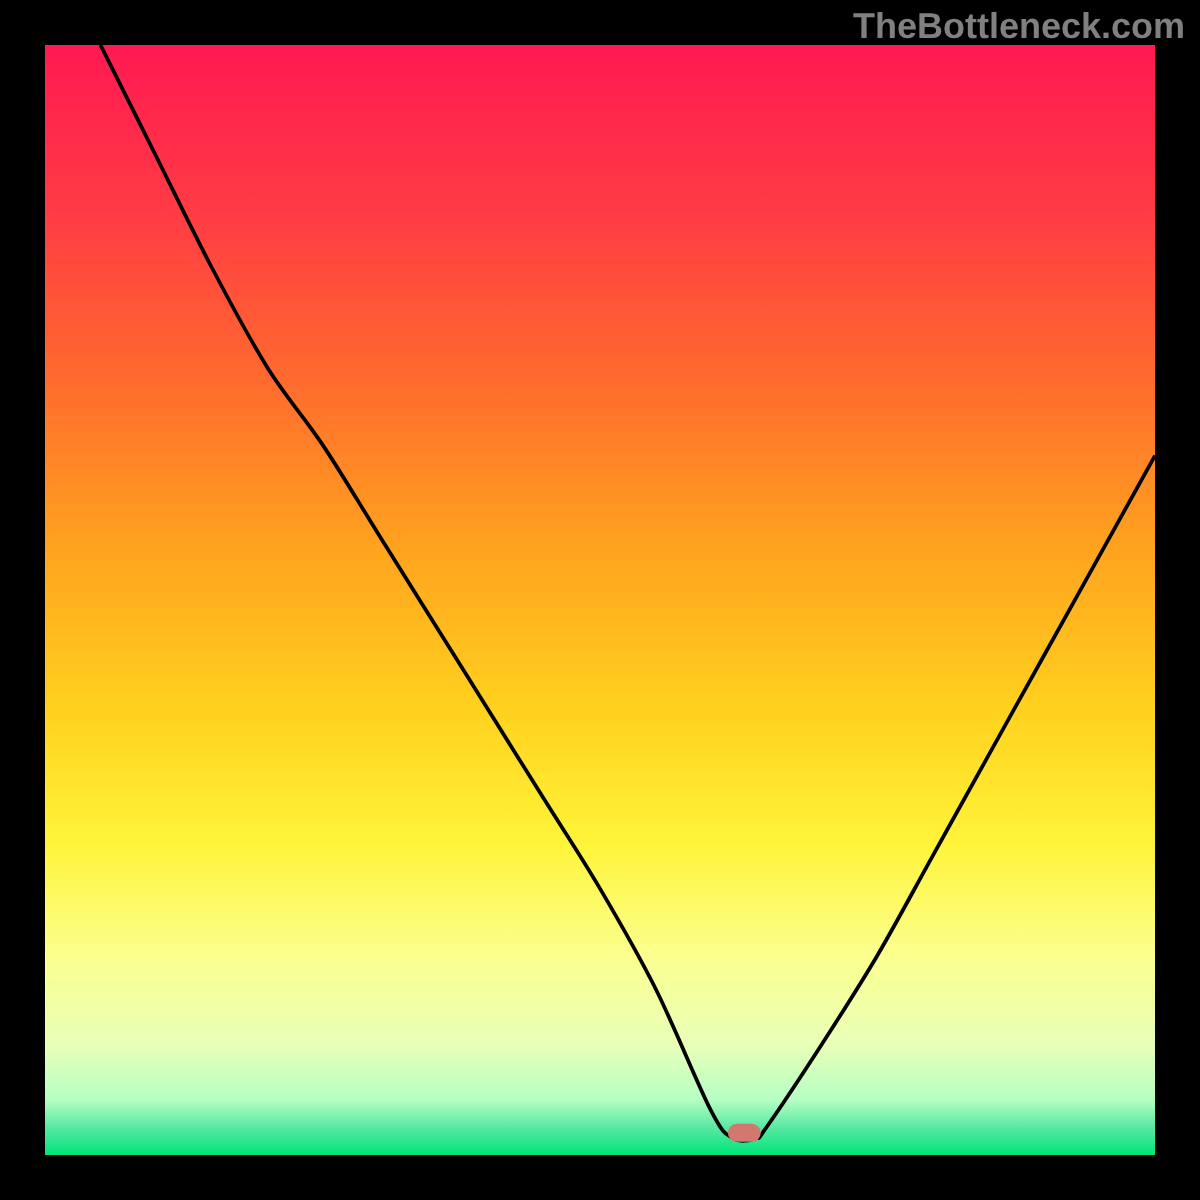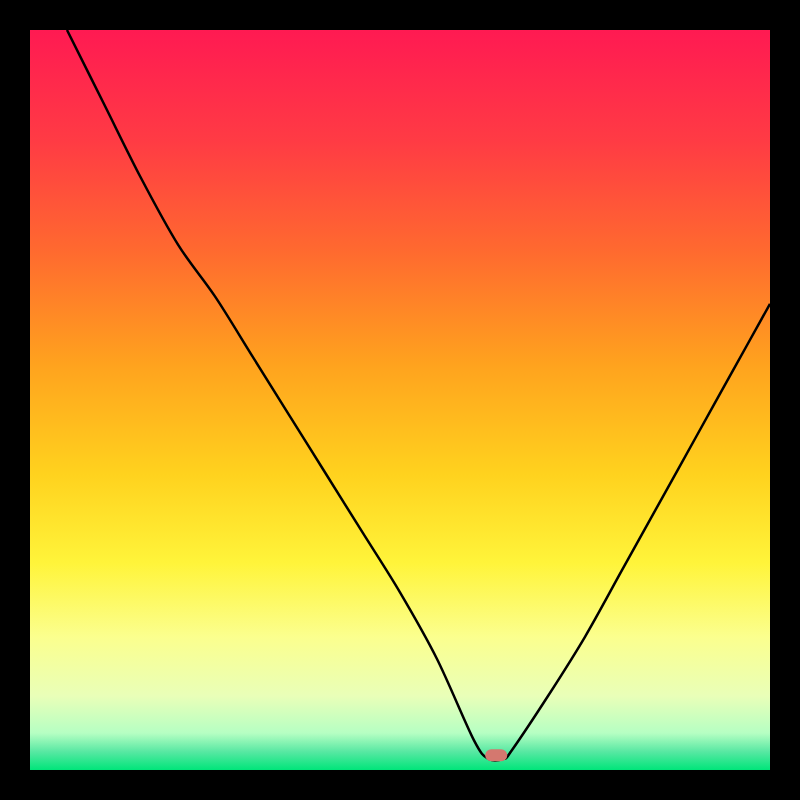--- a/index.html
+++ b/index.html
@@ -52,13 +52,14 @@
         <rect x="0" y="0" width="800" height="30" fill="#000"></rect>
         <rect x="0" y="770" width="800" height="30" fill="#000"></rect>
         <rect x="0" y="0" width="30" height="800" fill="#000"></rect>
         <rect x="770" y="0" width="30" height="800" fill="#000"></rect>
       </g>
 
     <path id="curve-path" fill="none" stroke-width="2.5" d="M 67 30 C 73.16666666666667 42.333333333333336, 91.66666666666667 79.33333333333333, 104 104 C 116.33333333333333 128.66666666666666, 128.66666666666666 154.56666666666666, 141 178 C 153.33333333333334 201.43333333333334, 165.66666666666666 224.86666666666667, 178 244.6 C 190.33333333333334 264.3333333333333, 202.66666666666666 277.9, 215 296.4 C 227.33333333333334 314.9, 239.66666666666666 335.8666666666667, 252 355.6 C 264.3333333333333 375.33333333333337, 276.6666666666667 395.06666666666666, 289 414.8 C 301.3333333333333 434.53333333333336, 313.6666666666667 454.26666666666665, 326 474 C 338.3333333333333 493.73333333333335, 350.6666666666667 513.4666666666667, 363 533.2 C 375.3333333333333 552.9333333333334, 387.66666666666663 571.4333333333333, 400 592.4 C 412.33333333333337 613.3666666666667, 424.66666666666674 634.3333333333334, 437.00000000000006 659 C 449.33333333333337 683.6666666666666, 465.3666666666667 723.75, 474 740.4 C 482.6333333333333 757.05, 483.8666666666667 755.8166666666666, 488.8 758.9 C 493.73333333333335 761.9833333333333, 499.90000000000003 760.1333333333333, 503.6 758.9 C 507.3 757.6666666666666, 503.6 761.9833333333333, 511 751.5 C 518.4 741.0166666666667, 535.6666666666666 715.1166666666667, 548 696 C 560.3333333333334 676.8833333333333, 572.6666666666666 657.7666666666667, 585 636.8 C 597.3333333333334 615.8333333333333, 609.6666666666666 592.3999999999999, 622 570.1999999999999 C 634.3333333333334 548, 646.6666666666666 525.8, 659 503.6 C 671.3333333333334 481.40000000000003, 683.6666666666666 459.20000000000005, 696 437.00000000000006 C 708.3333333333334 414.80000000000007, 720.6666666666666 392.6, 733 370.40000000000003 C 745.3333333333334 348.20000000000005, 763.8333333333334 314.90000000000003, 770 303.8" stroke="#000000"></path>
 
     <rect id="optimum" rx="6" ry="6" x="485.2" y="749.1999999999999" width="22" height="12" fill="#d4786f"></rect>
   </svg>
+  <div class="watermark">TheBottleneck.com</div>
 </div>
 
 </body></html>

